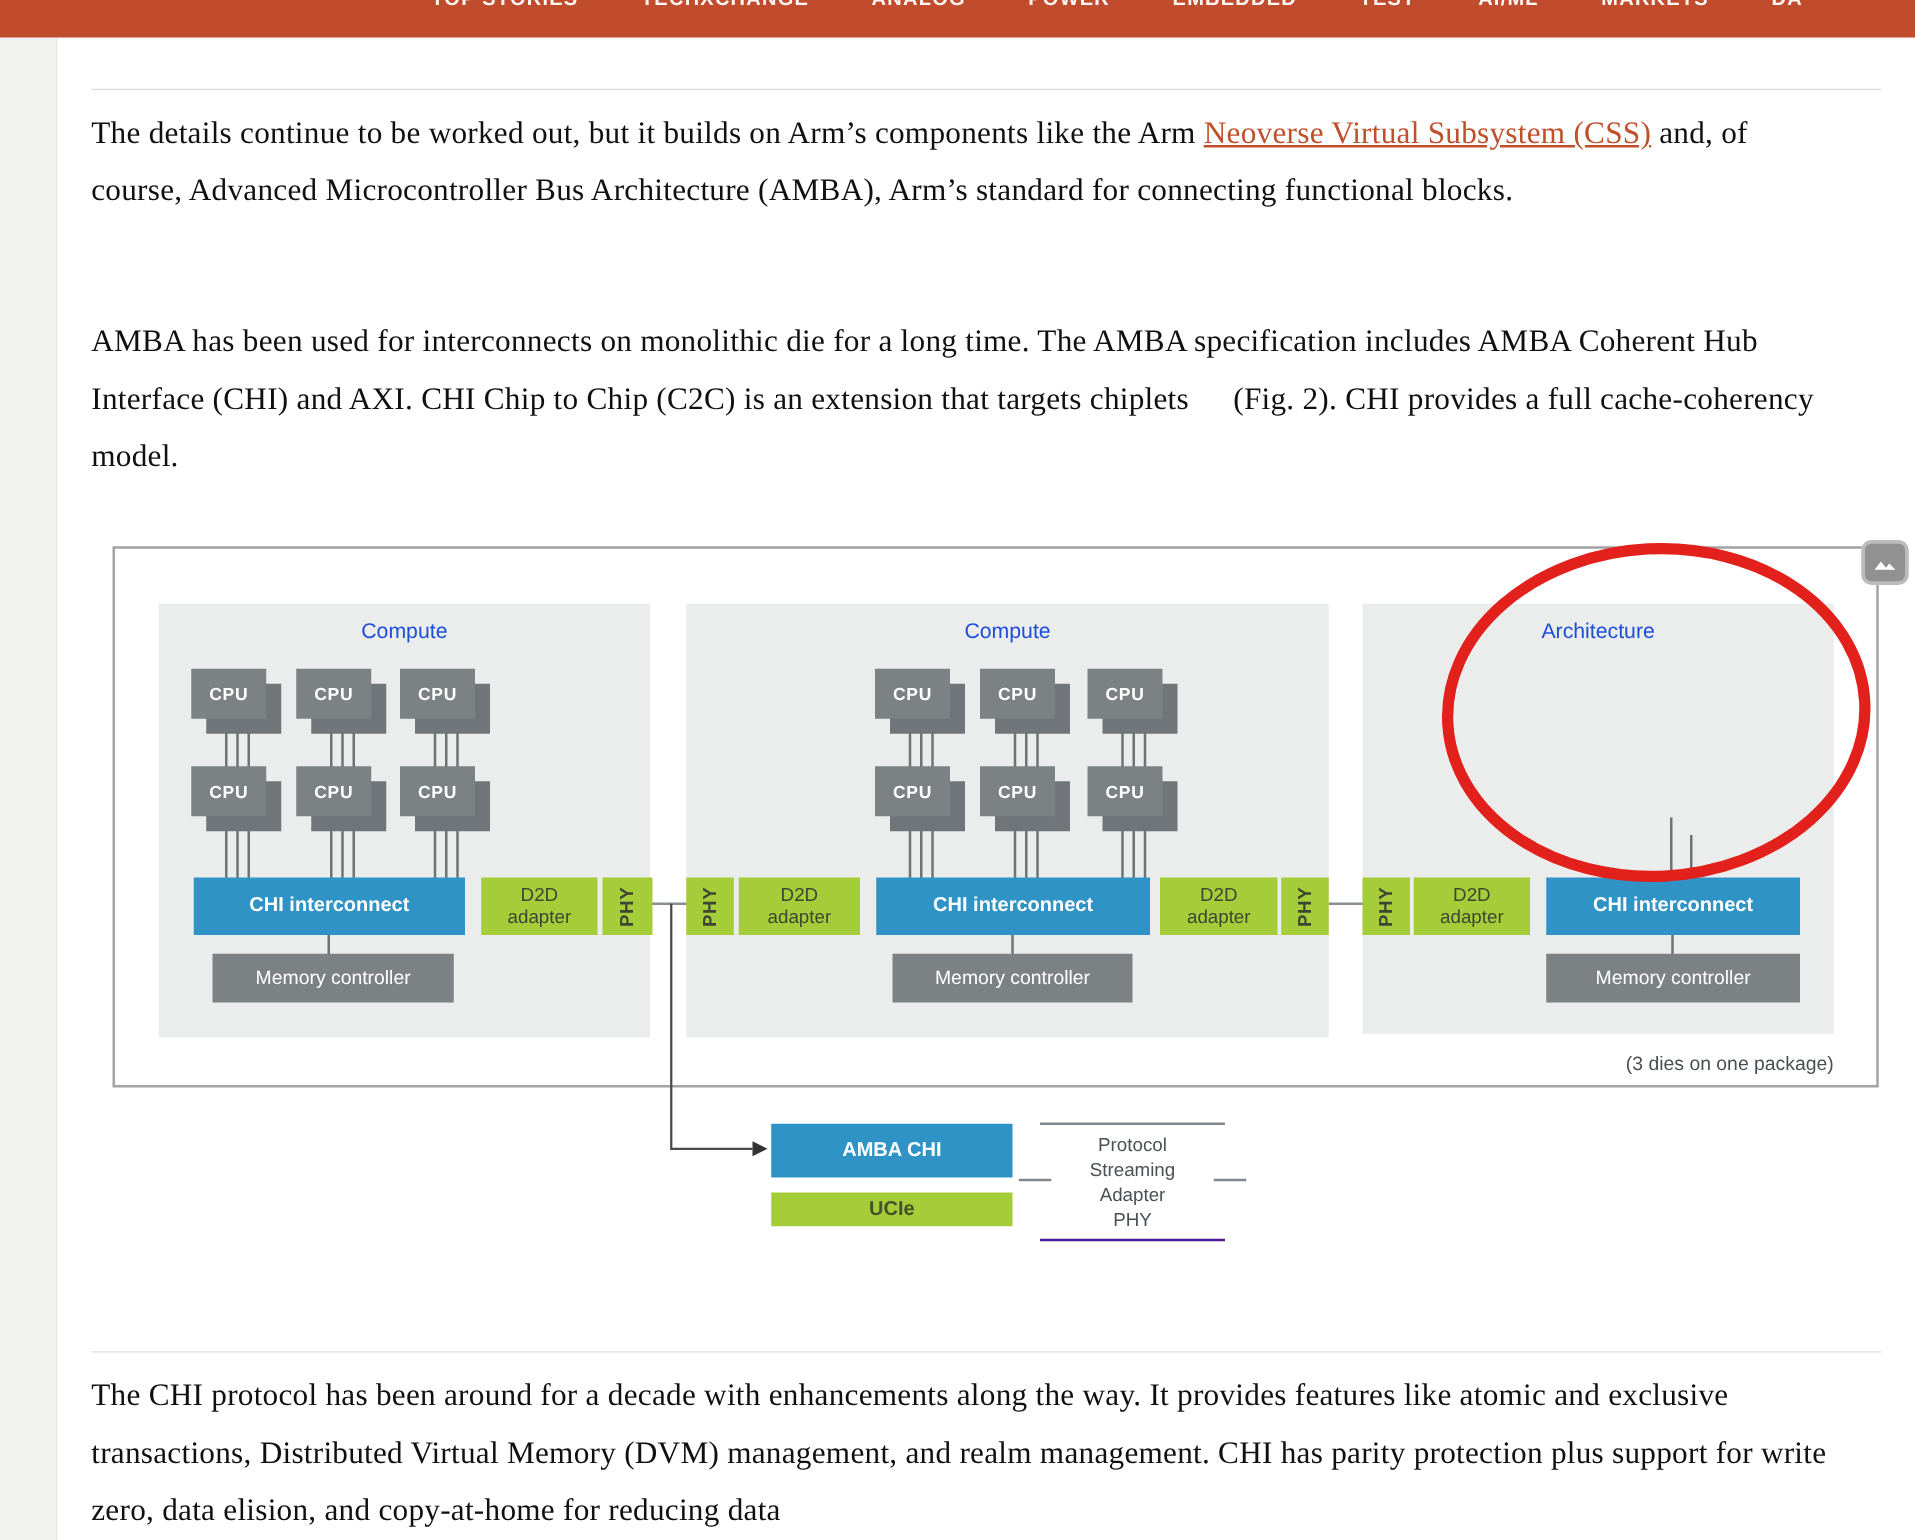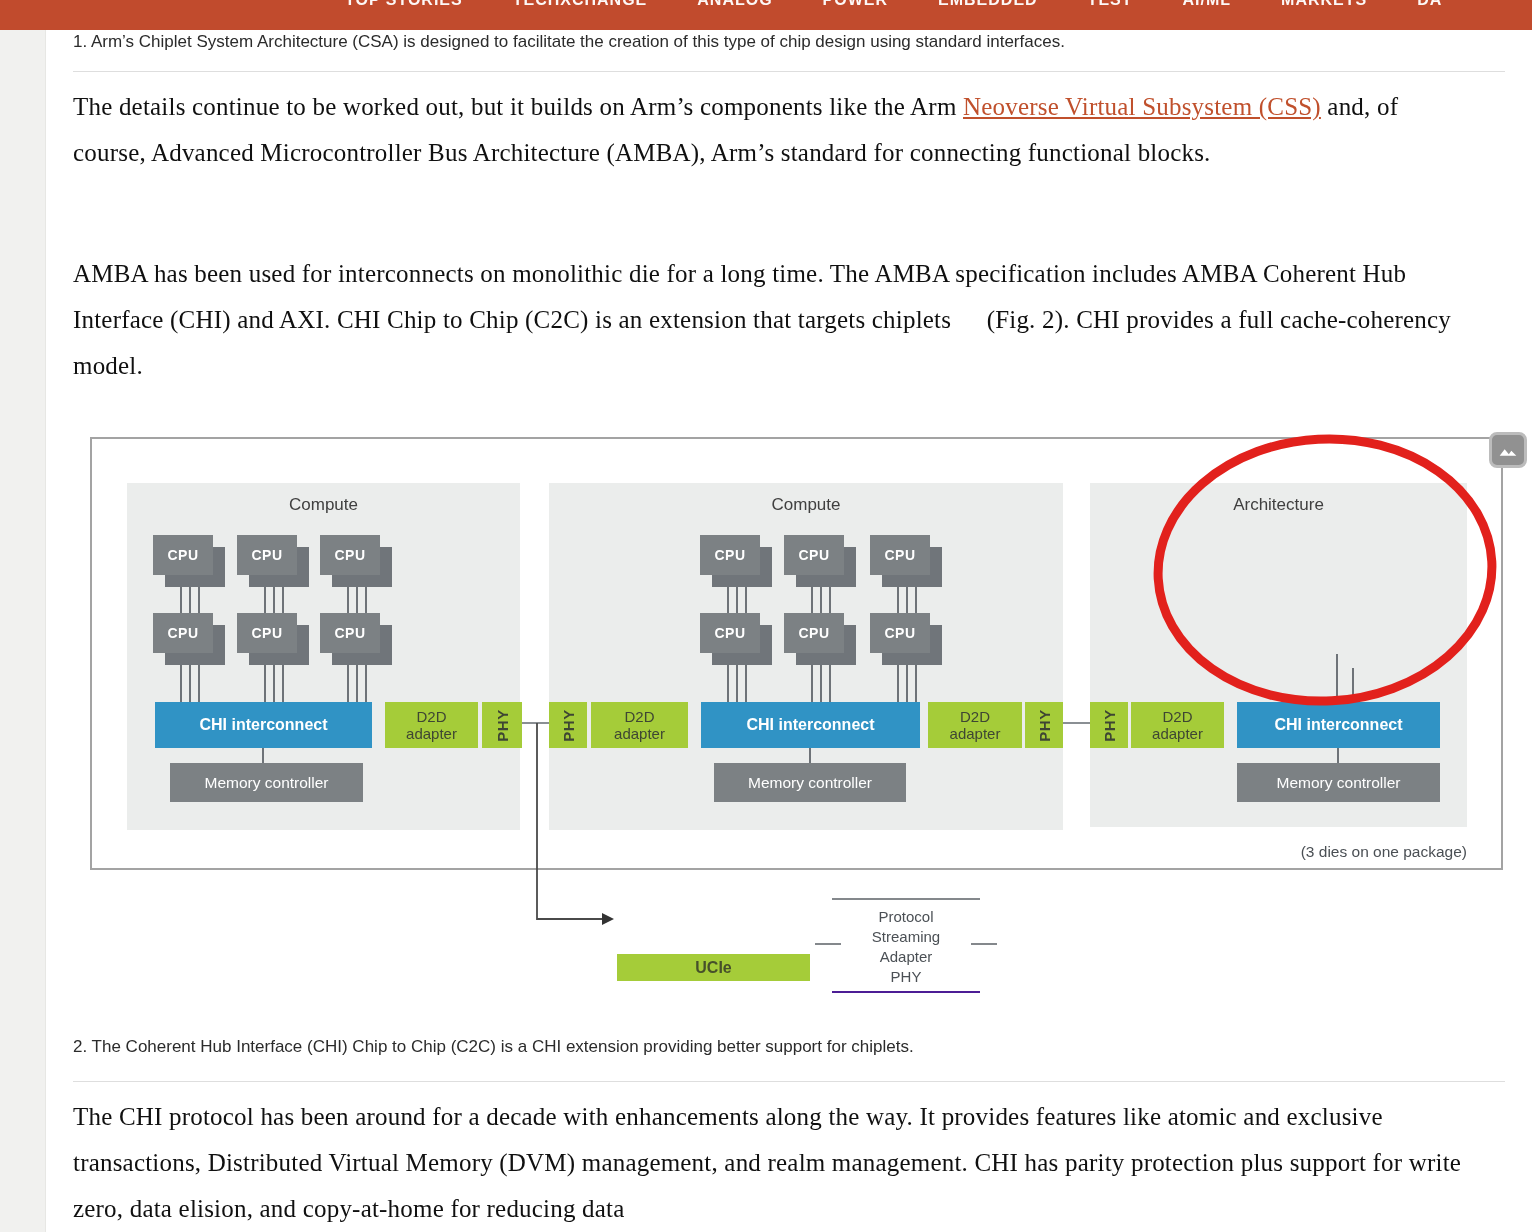--- a/index.html
+++ b/index.html
@@ -20,21 +20,21 @@
   .rule{left:73px;width:1432px;height:0;border-top:1px solid #dedede;}
   .para{left:73px;width:1398px;font-family:"Liberation Serif",serif;font-size:25px;
         color:#101010;line-height:46px;letter-spacing:.2px;}
   .para a{color:#c0502c;text-decoration:underline;}
   .ital{margin-left:29px;}
 
   
   .fig-frame{left:90px;top:437px;width:1413px;height:433px;background:#ffffff;
              border:2px solid #a3a3a3;box-sizing:border-box;}
   .die{background:#ebedec;}
-  .die-title{font-size:17px;font-weight:500;color:#404040;text-align:center;}
+  .die-title{font-size:17px;font-weight:500;color:#1d4ed8;text-align:center;}
   .blk{display:flex;align-items:center;justify-content:center;text-align:center;box-sizing:border-box;}
   .cpu{width:60px;height:40px;background:#7c8184;box-shadow:12px 12px 0 #70757a;
        color:#ffffff;font-size:14px;font-weight:bold;letter-spacing:.5px;}
   .blue{background:#3093c5;color:#ffffff;font-weight:bold;font-size:16px;}
   .green{background:#a5cc39;color:#3e4633;font-weight:500;font-size:15px;line-height:17px;}
   .phy-box span{transform:rotate(-90deg);font-weight:bold;letter-spacing:.5px;}
   .gray{background:#7c8184;color:#ffffff;font-weight:500;font-size:15.5px;}
   .accel-front{background:#6b7175;box-shadow:13px 14px 0 #7e8387;color:#ffffff;
                font-weight:500;font-size:15px;}
   .pkg-note{font-size:15.5px;color:#4a4f54;font-weight:500;}
@@ -60,21 +60,20 @@
       <span class="nav-item">EMBEDDED</span>
       <span class="nav-item">TEST</span>
       <span class="nav-item">AI/ML</span>
       <span class="nav-item">MARKETS</span>
       <span class="nav-item">DA</span>
     </div>
   </div>
 
   <div class="abs gutter"></div>
 
-  <div class="abs caption" style="top:31px;">1. Arm’s Chiplet System Architecture (CSA) is designed to facilitate the creation of this type of chip design using standard interfaces.</div>
   <div class="abs rule" style="top:71px;"></div>
 
   <p class="abs para" style="top:84px;margin:0;"><span>The details continue to be worked out, but it builds on Arm’s components like the Arm </span><a href="#">Neoverse Virtual Subsystem (CSS)</a><span> and, of course, Advanced Microcontroller Bus Architecture (AMBA), Arm’s standard for connecting functional blocks.</span></p>
 
   <p class="abs para" style="top:251px;margin:0;"><span>AMBA has been used for interconnects on monolithic die for a long time. The AMBA specification includes AMBA Coherent Hub Interface (CHI) and AXI. CHI Chip to Chip (C2C) is an extension that targets chiplets </span><span class="ital">(Fig. 2)</span><span>. CHI provides a full cache-coherency model.</span></p>
 
   <div class="abs fig-frame"></div>
 
   <div class="abs die" style="left:127px;top:483px;width:393px;height:347px;"></div>
   <div class="abs die" style="left:549px;top:483px;width:514px;height:347px;"></div>
@@ -128,37 +127,37 @@
 
   <div class="abs blk green phy-box" style="left:1090px;top:702px;width:38px;height:46px;">
       <span>PHY</span>
     </div>
   <div class="abs blk green" style="left:1131px;top:702px;width:93px;height:46px;padding:0 14px;">D2D adapter</div>
   <div class="abs blk blue" style="left:1237px;top:702px;width:203px;height:46px;">CHI interconnect</div>
   <div class="abs blk gray" style="left:1237px;top:763px;width:203px;height:39px;">Memory controller</div>
 
   <div class="abs pkg-note" style="left:1090px;top:843px;width:377px;text-align:right;">(3 dies on one package)</div>
 
+  <div class="abs blk blue" style="left:617px;top:899px;width:193px;height:43px;">AMBA CHI</div>
   <div class="abs blk green" style="left:617px;top:954px;width:193px;height:27px;font-weight:bold;font-size:16px;color:#46502a;">UCIe</div>
 
   <div class="abs legend">
     <div>Protocol</div>
     <div>Streaming</div>
     <div>Adapter</div>
     <div>PHY</div>
   </div>
 
   <svg class="layer" width="1532" height="1232" viewBox="0 0 1532 1232">
     <ellipse cx="1325" cy="570" rx="167" ry="131" fill="none" stroke="#e2211c" stroke-width="9" transform="rotate(-3 1325 570)"></ellipse>
   </svg>
 
   <div class="abs expand-icon">
     <svg width="20" height="16" viewBox="0 0 24 18">
       <path d="M2 16l6-8 5 6 3-4 6 6z" fill="#ffffff"></path>
     </svg>
   </div>
 
-  <div class="abs caption" style="top:1036px;">2. The Coherent Hub Interface (CHI) Chip to Chip (C2C) is a CHI extension providing better support for chiplets.</div>
   <div class="abs rule" style="top:1081px;"></div>
 
   <p class="abs para" style="top:1094px;margin:0;">The CHI protocol has been around for a decade with enhancements along the way. It provides features like atomic and exclusive transactions, Distributed Virtual Memory (DVM) management, and realm management. CHI has parity protection plus support for write zero, data elision, and copy-at-home for reducing data</p>
 
 </div>
 
 </body></html>

